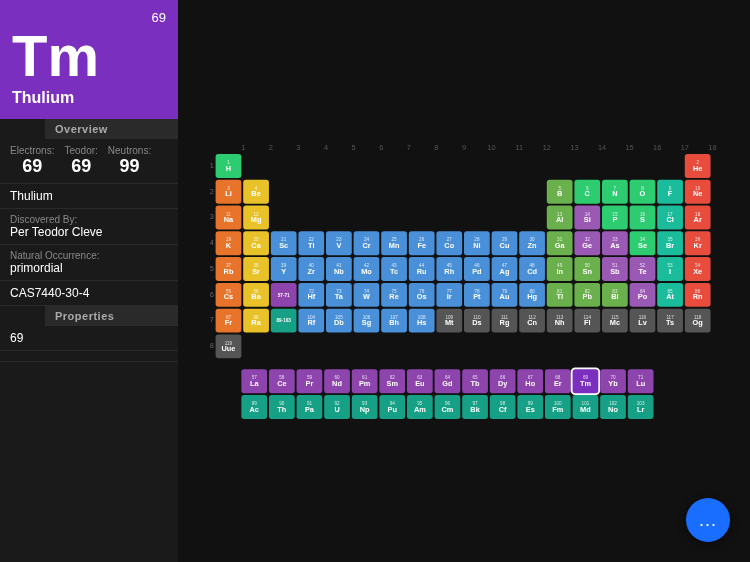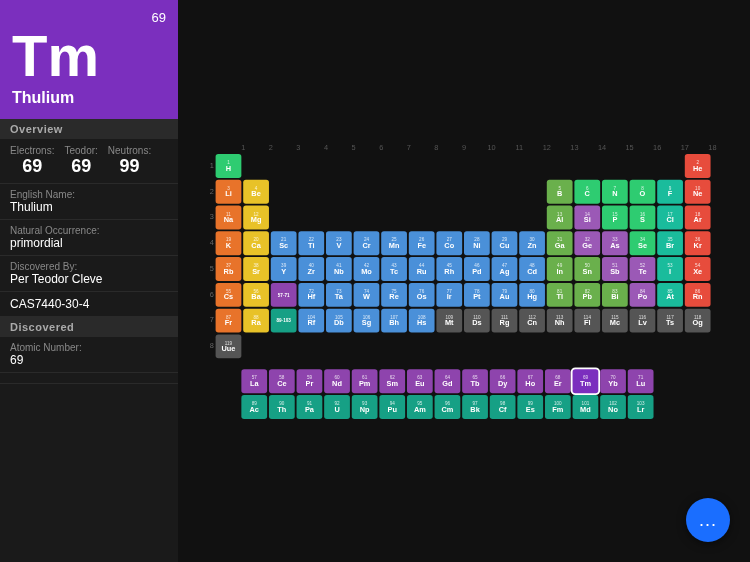--- a/index.html
+++ b/index.html
@@ -50,20 +50,21 @@
       font-weight: 600;
     }
 
     .section-header {
       background: #2a2a2a;
       color: #aaa;
       font-size: 11px;
       font-weight: 600;
       padding: 4px 10px;
       letter-spacing: 0.5px;
+      margin-left: 45px;
     }
 
     .info-row {
       padding: 5px 10px;
       border-bottom: 1px solid #2a2a2a;
     }
     .info-label {
       color: #888;
       font-size: 10px;
     }
@@ -206,39 +207,37 @@
       <span class="epc-label">Teodor:</span>
       <span class="epc-value">69</span>
     </div>
     <div class="epc-col">
       <span class="epc-label">Neutrons:</span>
       <span class="epc-value">99</span>
     </div>
   </div>
 
   <div class="info-row">
-    <div class="info-label">English Name:</div>
     <div class="info-value">Thulium</div>
+  </div>
+  <div class="info-row">
+    <div class="info-label">Discovered By:</div>
+    <div class="info-value">Per Teodor Cleve</div>
   </div>
   <div class="info-row">
     <div class="info-label">Natural Occurrence:</div>
     <div class="info-value">primordial</div>
   </div>
   <div class="info-row">
-    <div class="info-label">Discovered By:</div>
-    <div class="info-value">Per Teodor Cleve</div>
-  </div>
+    <div class="info-value">CAS7440-30-4</div>
+  </div>
+
+  <div class="section-header">Properties</div>
+
   <div class="info-row">
-    <div class="info-value">CAS7440-30-4</div>
-  </div>
-
-  <div class="section-header">Discovered</div>
-
-  <div class="info-row">
-    <div class="info-label">Atomic Number:</div>
     <div class="info-value">69</div>
   </div>
   <div class="info-row">
   </div>
 
 </div>
 
 <div class="right-panel">
   <div class="periodic-table-wrapper">
 

